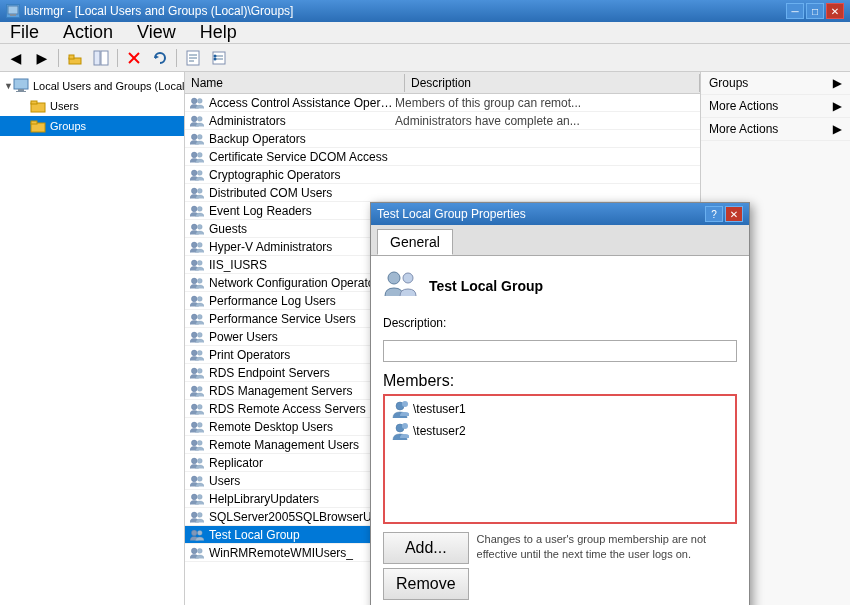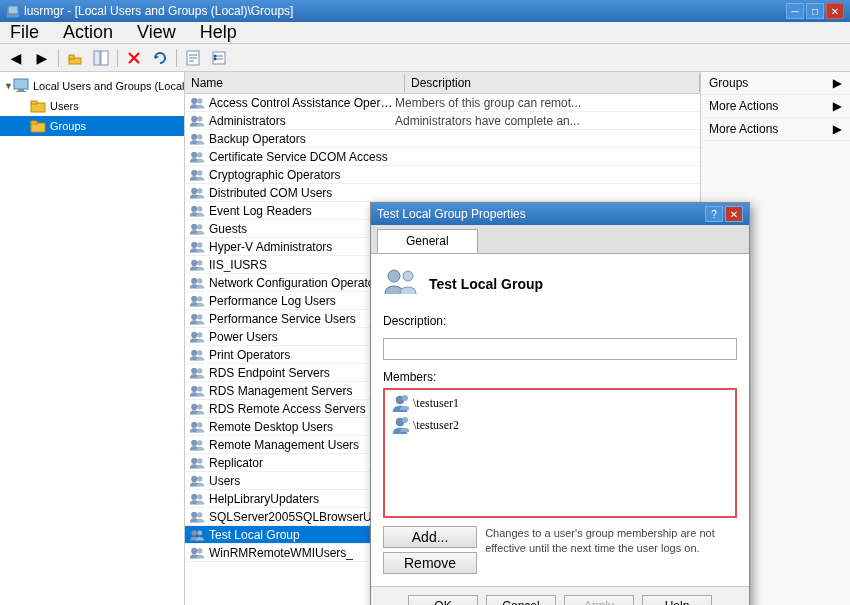--- a/index.html
+++ b/index.html
@@ -251,26 +251,26 @@
     .modal-tb-btn.close { background: #c0392b; }
 
     
     .modal-tabs {
       display: flex;
       background: #e0e0e0;
       border-bottom: 1px solid #aaa;
       padding: 4px 6px 0;
     }
     .modal-tab {
-      padding: 4px 28px;
+      padding: 4px 12px;
       background: #f0f0f0;
       border: 1px solid #aaa;
       border-bottom: none;
       cursor: pointer;
-      font-size: 12px;
+      font-size: 14px;
       margin-right: 6px;
     }
     .modal-tab.active {
       background: white;
       border-bottom: 1px solid white;
       position: relative;
       z-index: 1;
     }
 
     .modal-body {
@@ -303,31 +303,30 @@
     }
     .modal-input {
       width: 100%;
       height: 22px;
       border: 1px solid #aaa;
       padding: 2px 4px;
       font-size: 12px;
     }
 
     .members-label {
-      font-size: 12px;
+      font-size: 16px;
       margin-bottom: 4px;
     }
     .members-list {
       width: 100%;
       height: 130px;
       border: 2px solid #e05050;
       background: white;
       overflow-y: auto;
       padding: 2px;
-      font-family: Liberation Serif, serif;
     }
     .member-row {
       display: flex;
       align-items: center;
       gap: 4px;
       padding: 2px 4px;
       cursor: pointer;
     }
     .member-icon {
       width: 18px;
@@ -344,25 +343,25 @@
       margin-top: 8px;
       align-items: flex-start;
     }
     .modal-add-remove {
       display: flex;
       flex-direction: column;
       gap: 4px;
     }
     .modal-btn {
       min-width: 70px;
-      height: 22px;
+      height: 32px;
       background: linear-gradient(to bottom, #f8f8f8, #e0e0e0);
       border: 1px solid #aaa;
-      padding: 0 20px;
-      font-size: 14px;
+      padding: 0 12px;
+      font-size: 16px;
       cursor: pointer;
       display: flex; align-items: center; justify-content: center;
     }
     .modal-note {
       font-size: 11px;
       color: #444;
       flex: 1;
       line-height: 1.4;
     }
 

